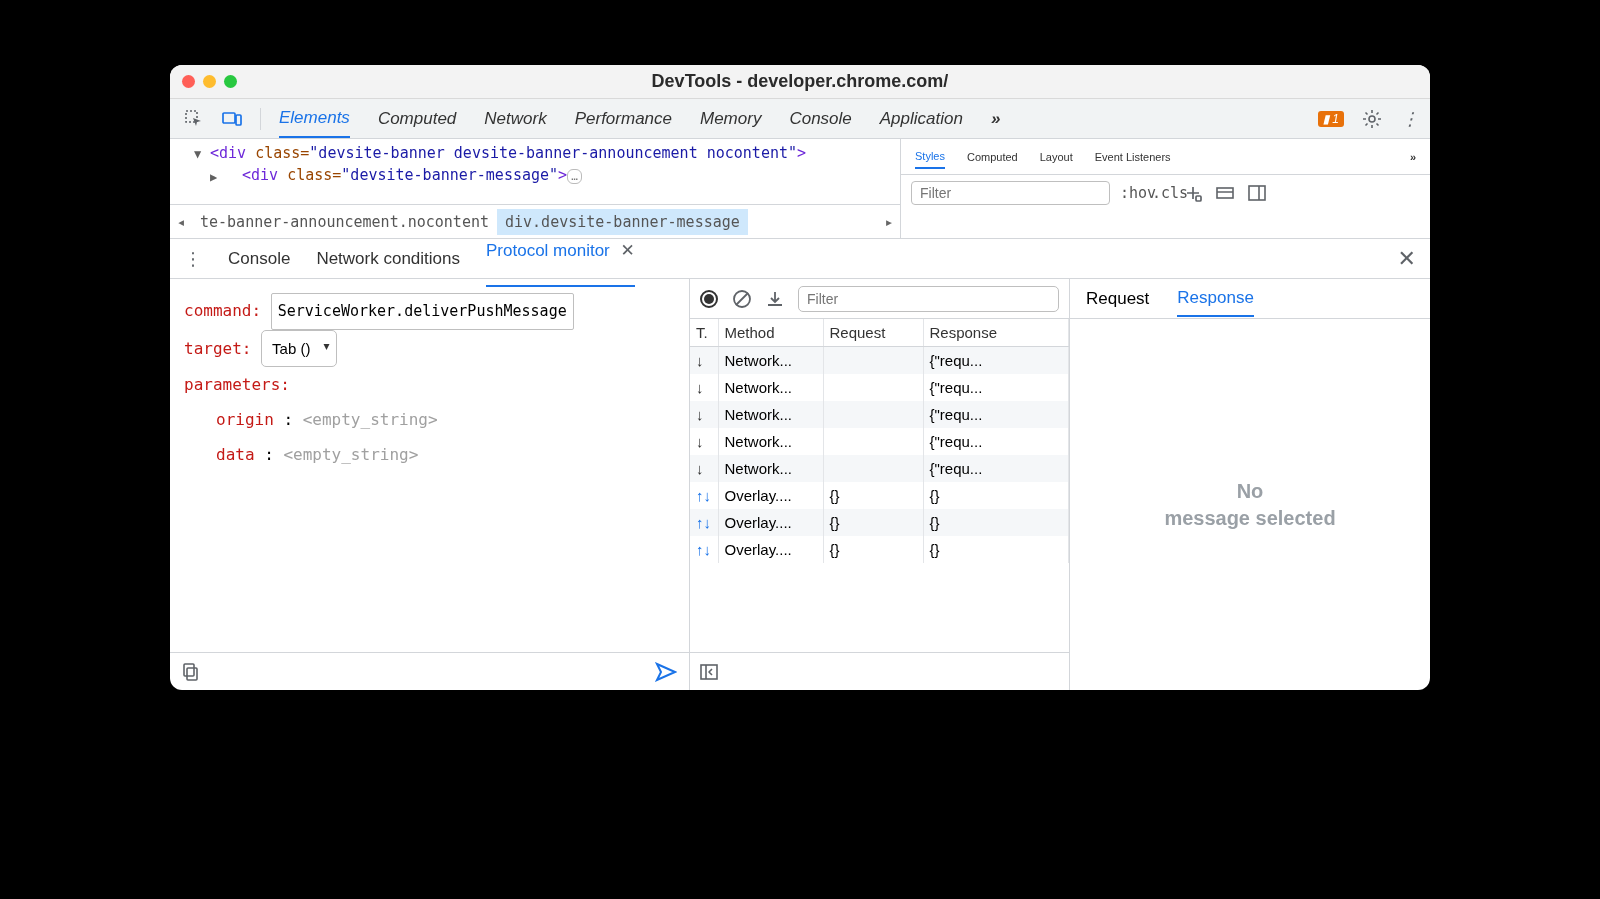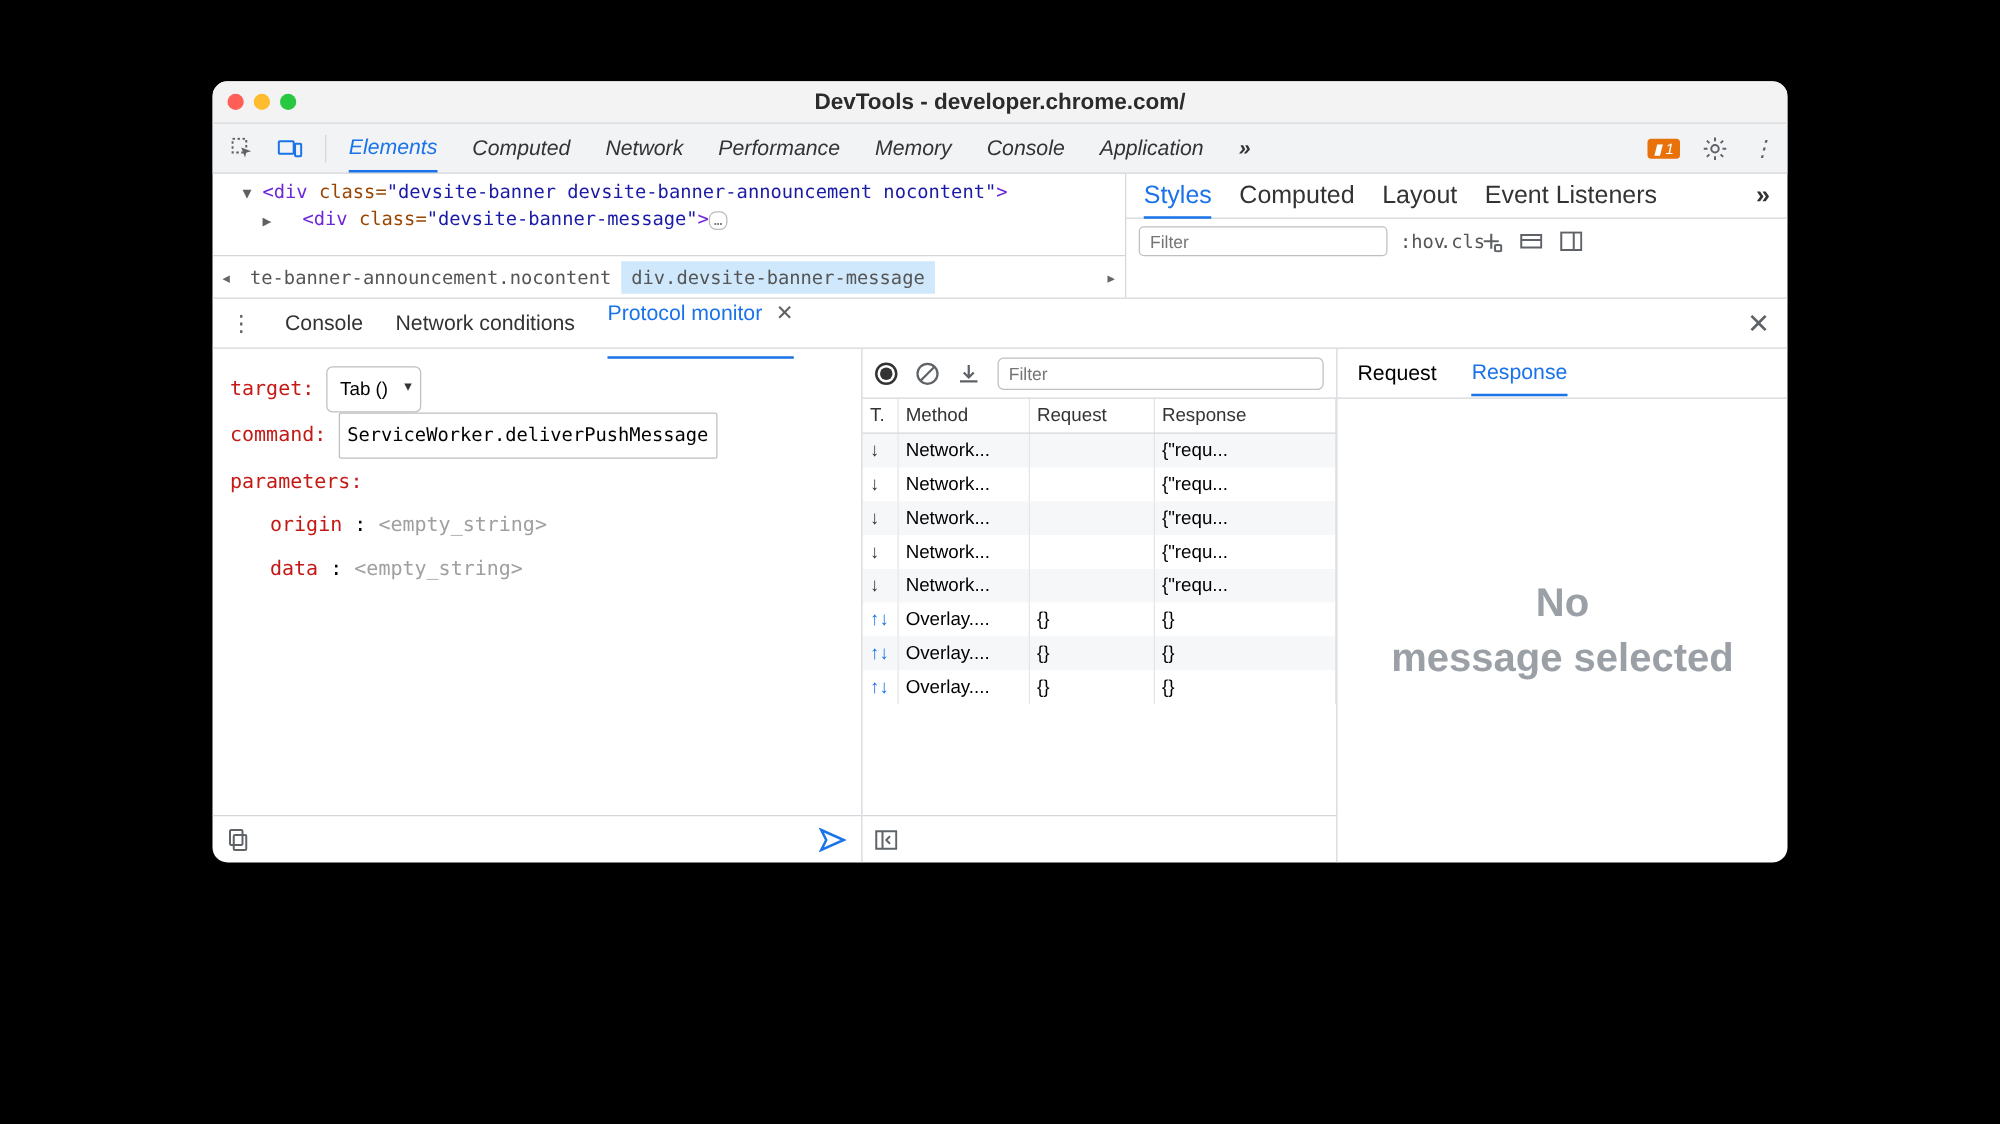--- a/index.html
+++ b/index.html
@@ -100,21 +100,21 @@
     display:flex;
     flex-direction:column;
   }
   .sidetabs {
     height:36px;
     display:flex;
     align-items:center;
     gap:22px;
     padding: 0 14px;
     border-bottom:1px solid #d3d6da;
-    font-size:20px;
+    font-size:11px;
     color:#333;
   }
   .sidetab.active { color:#1a73e8; border-bottom:2.5px solid #1a73e8; padding-bottom:5px; margin-bottom:-6px;}
   .stylebar {
     height:36px;
     display:flex;
     align-items:center;
     padding: 0 10px;
     gap: 10px;
     font-family: Menlo, Consolas, monospace;
@@ -222,21 +222,21 @@
     padding:0 16px;
     font-size:17px;
   }
   .rrtab.active { color:#1a73e8; border-bottom:2.5px solid #1a73e8; padding-bottom:7px; margin-bottom:-8px;}
   .nomsg {
     flex:1;
     display:flex;
     align-items:center;
     justify-content:center;
     color:#9aa0a6;
-    font-size:32px;
+    font-size:20px;
     font-weight:600;
     text-align:center;
     line-height:1.35;
   }
   .midfooter {
     height:38px;
     border-top:1px solid #d3d6da;
     display:flex;
     align-items:center;
     padding:0 10px;
@@ -357,25 +357,25 @@
       <span>Protocol monitor</span>
       <span style="margin-left:6px;color:#5f6368;">✕</span>
     </span>
     <span class="closex">✕</span>
   </div>
 
   <div class="drawerbody">
 
     <div class="protoleft">
       <div class="formarea">
+        <div><span class="k">command:</span>
+          <span class="cmd-input"><span>ServiceWorker.deliverPushMessage</span></span>
+        </div>
         <div><span class="k">target:</span>
           <span class="sel-box"><span>Tab ()</span></span>
-        </div>
-        <div><span class="k">command:</span>
-          <span class="cmd-input"><span>ServiceWorker.deliverPushMessage</span></span>
         </div>
         <div><span class="k">parameters:</span></div>
         <div class="indent"><span class="k">origin</span> : <span class="empty">&lt;empty_string&gt;</span></div>
         <div class="indent"><span class="k">data</span> : <span class="empty">&lt;empty_string&gt;</span></div>
       </div>
       <div class="formfooter">
         <span>
           <svg width="18" height="18" viewBox="0 0 18 18" stroke="#5f6368" fill="none" stroke-width="1.6">
               <rect x="5" y="5" width="10" height="12" rx="1"></rect>
               <rect x="2" y="1" width="10" height="12" rx="1"></rect>

